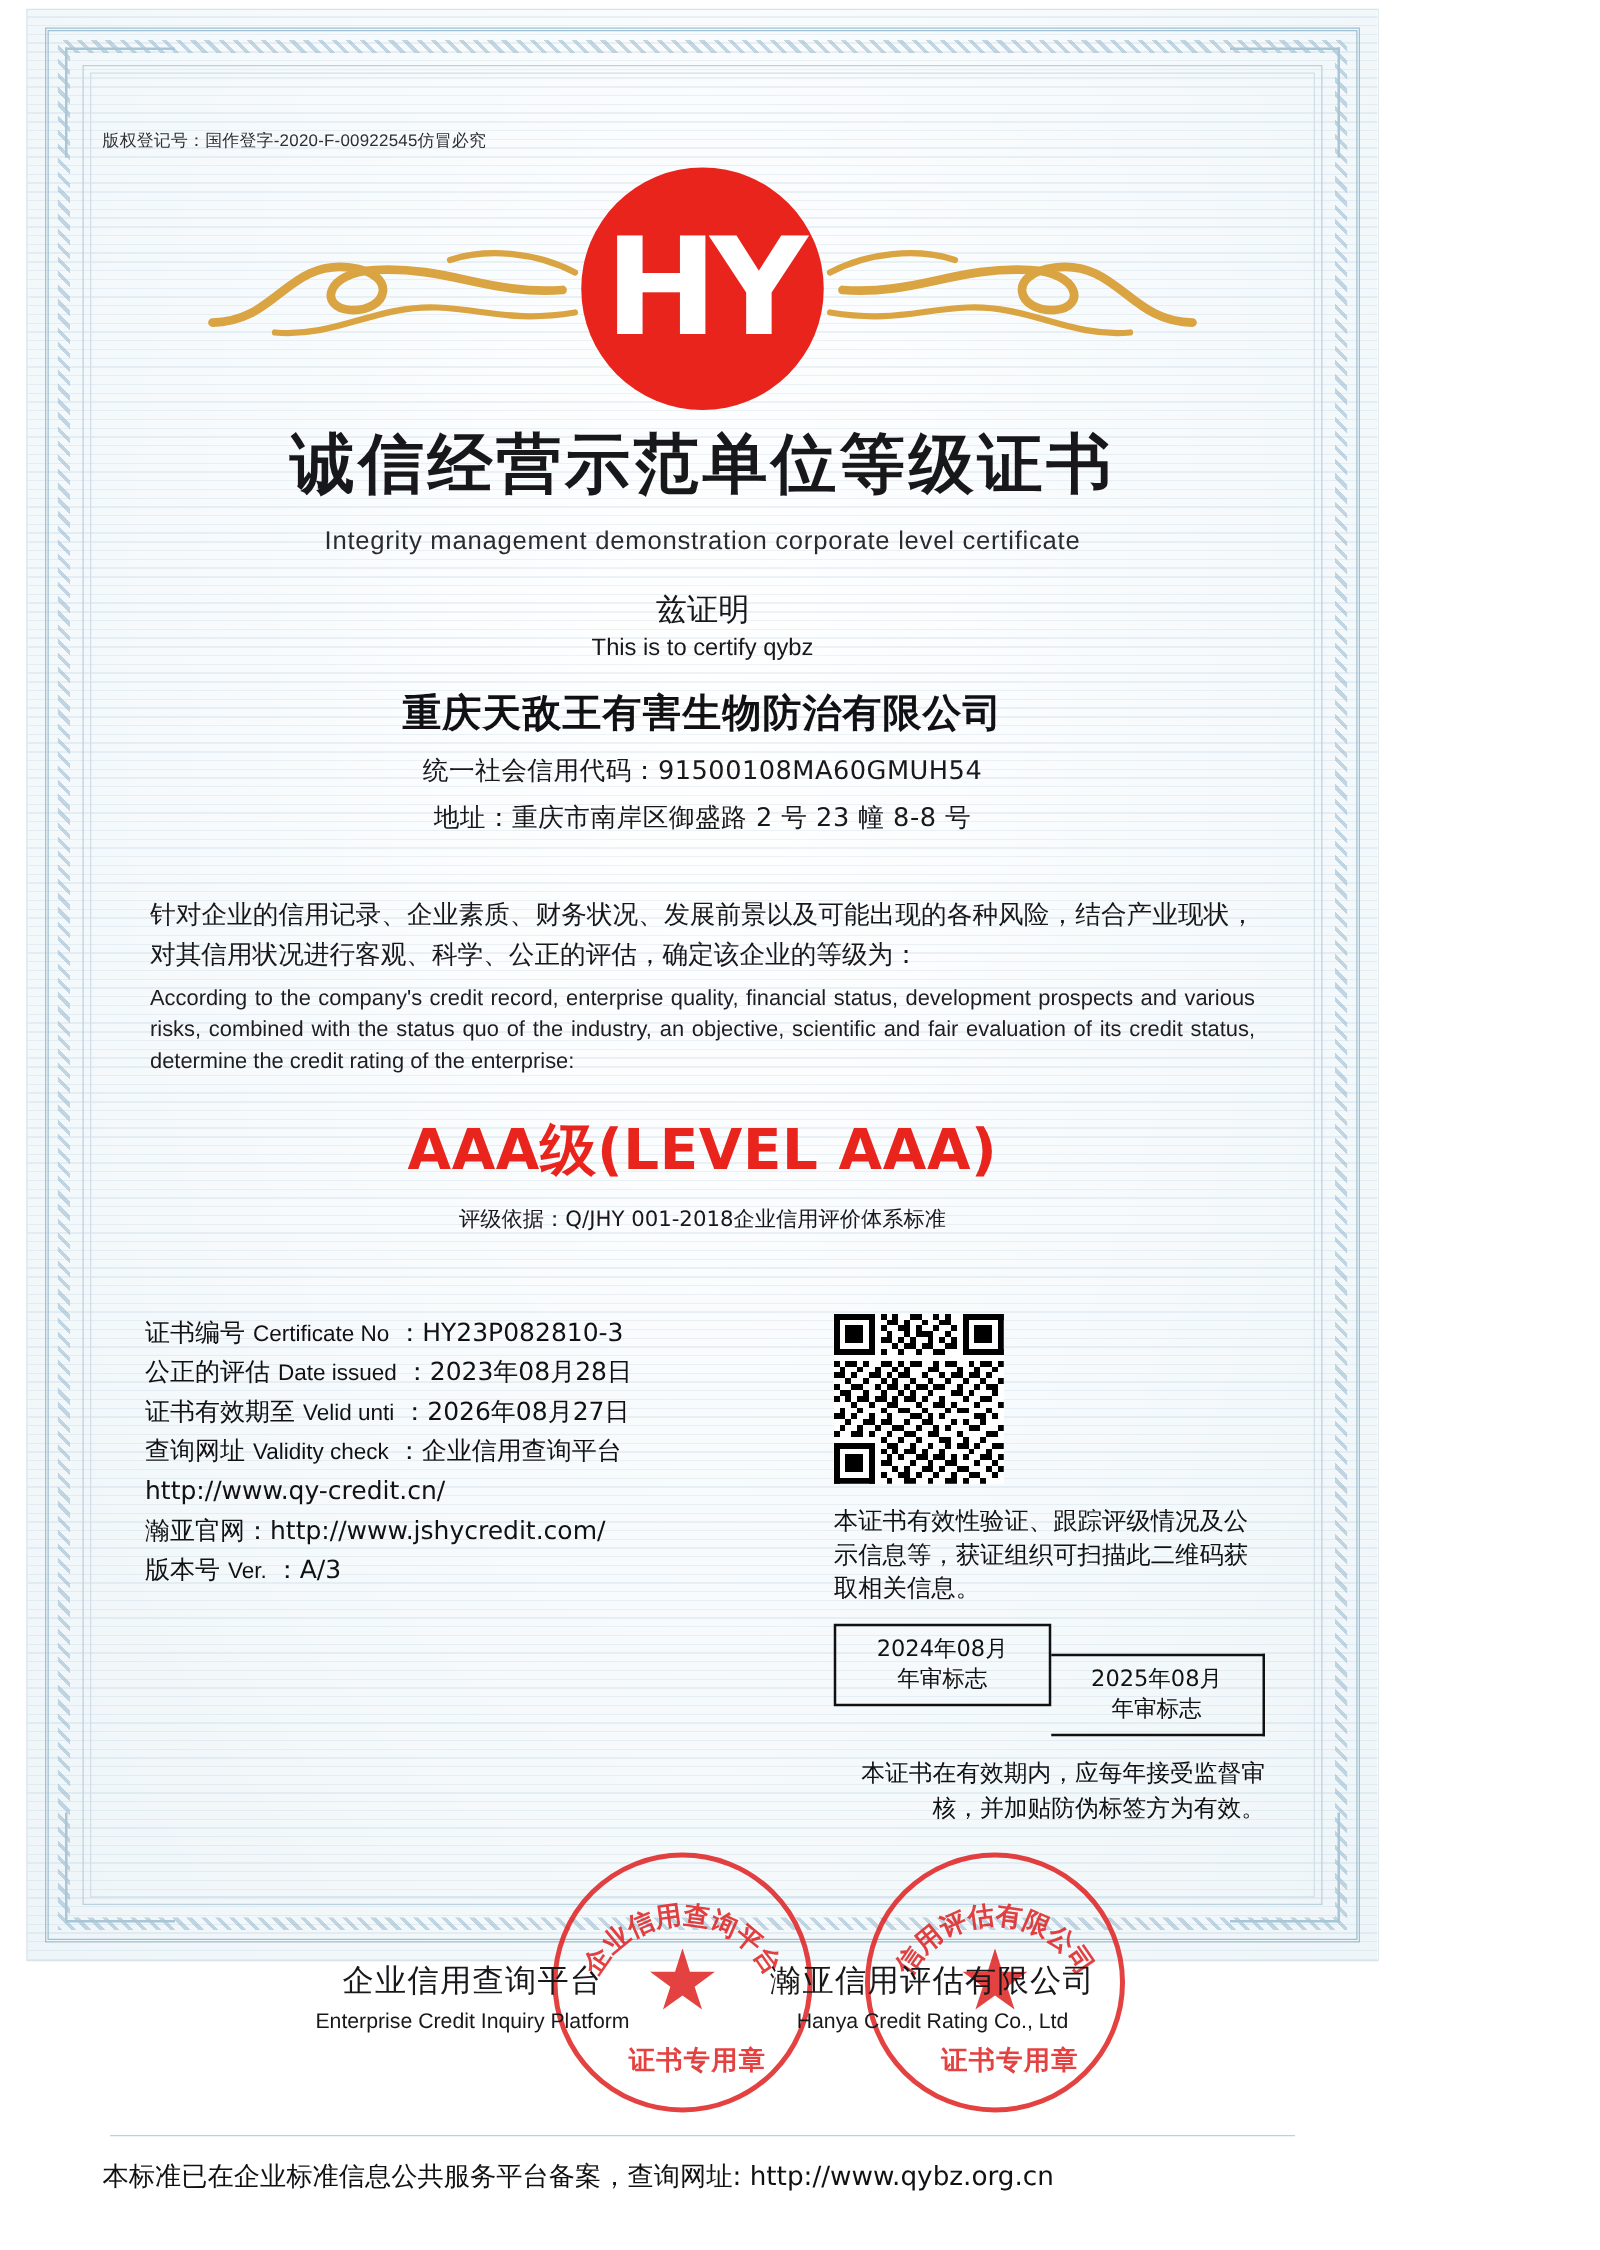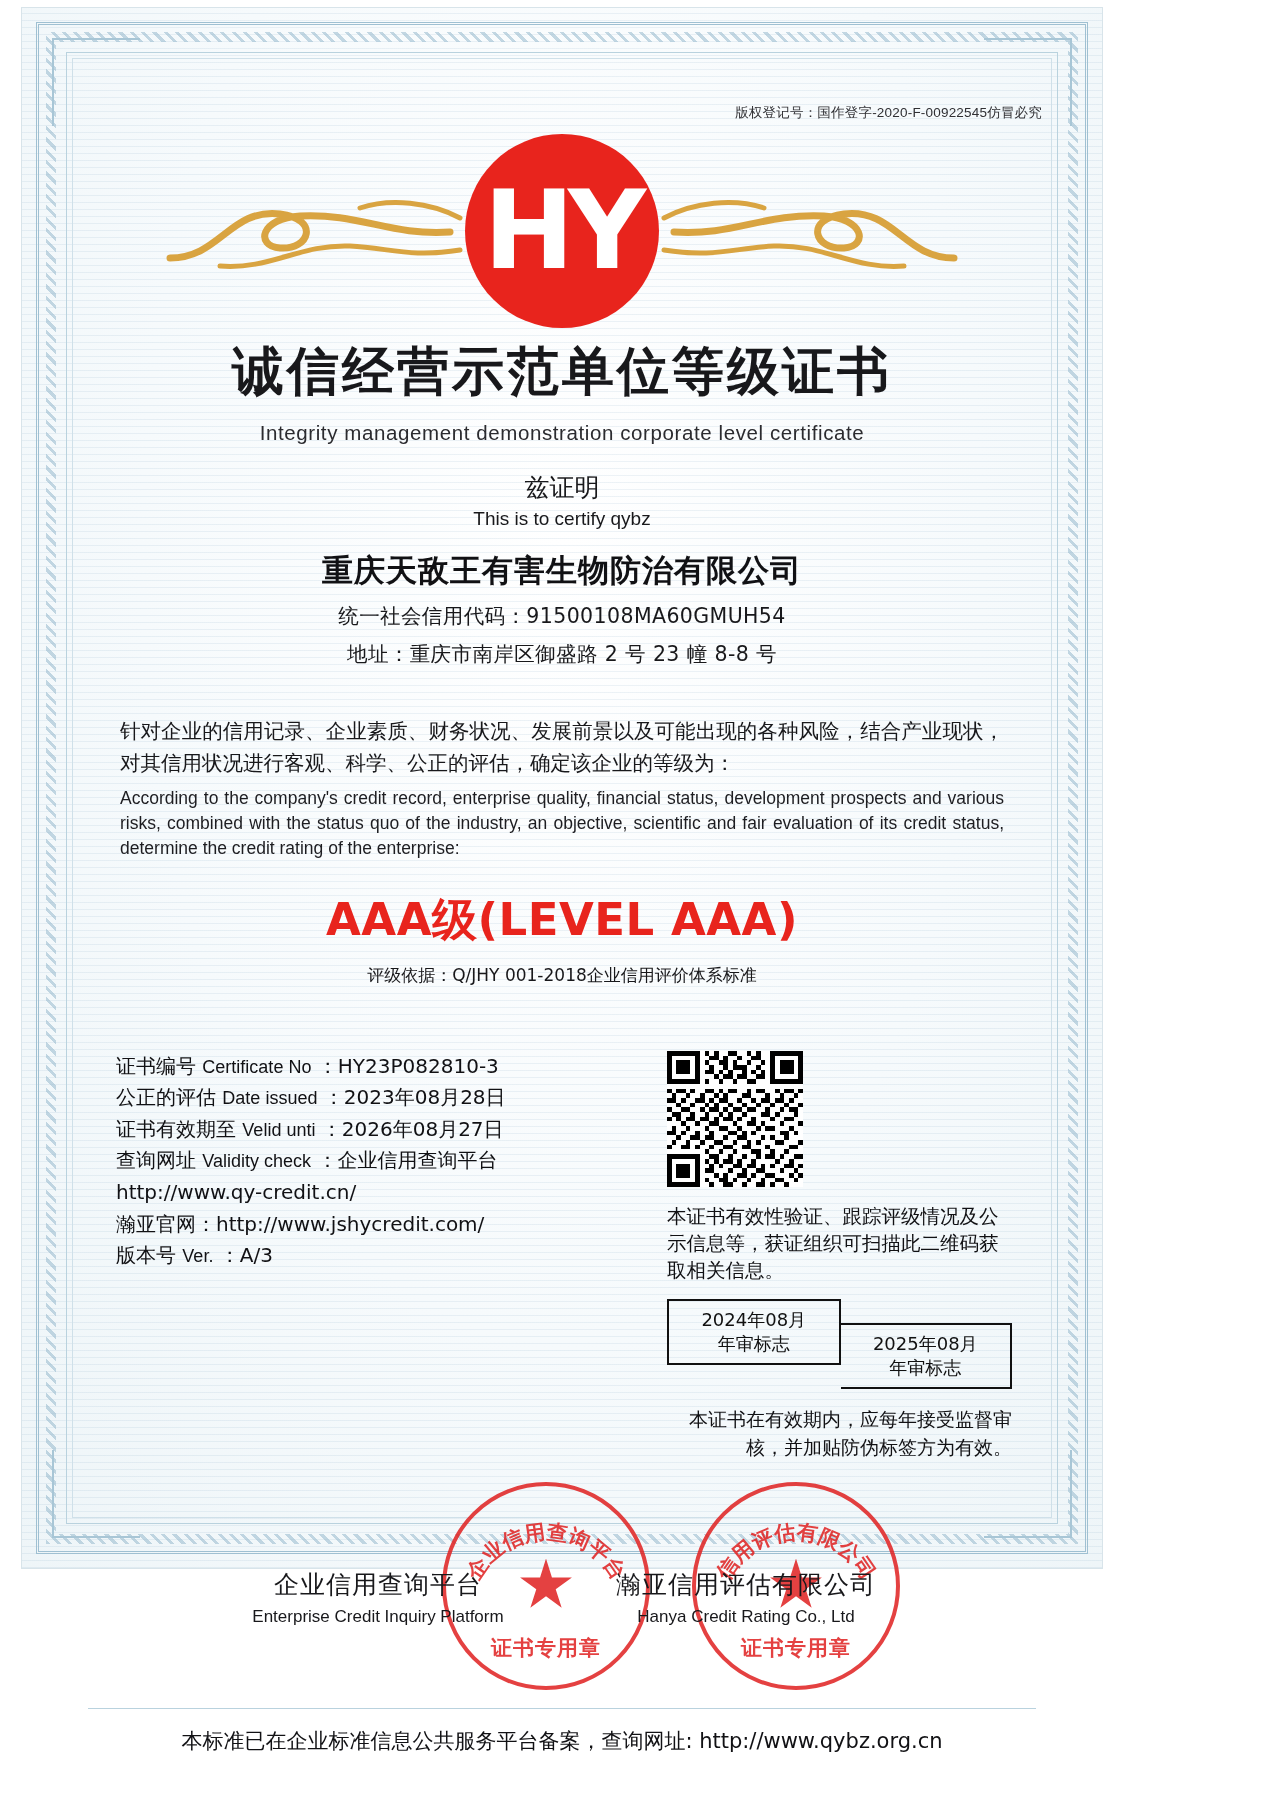--- a/index.html
+++ b/index.html
@@ -75,21 +75,21 @@
   .corner.tr { right: 30px; top: 30px; border-left: none; border-bottom: none; }
   .corner.bl { left: 30px; bottom: 30px; border-right: none; border-top: none; }
   .corner.br { right: 30px; bottom: 30px; border-left: none; border-top: none; }
 
   .content {
     position: absolute;
     left: 60px; top: 56px; right: 60px; bottom: 56px;
   }
 
   .copyright-line {
-    text-align: right;
+    text-align: left;
     font-size: 13.5px;
     color: #2f2f33;
     letter-spacing: 0.2px;
     margin-top: 40px;
   }
 
   
   .logo-wrap {
     position: relative;
     height: 205px;
@@ -310,21 +310,21 @@
     width: 200px; height: 200px;
   }
   .stamp-arc text {
     fill: #e02020;
     font-size: 21px;
     font-family: "DejaVu Sans", sans-serif;
     font-weight: bold;
   }
   .stamp-sub {
     position: absolute;
-    left: 0;
+    left: 12px;
     bottom: 24px;
     width: 200px;
     text-align: center;
     color: #e02020;
     font-size: 21px;
     font-weight: bold;
     font-family: "DejaVu Sans", sans-serif;
     letter-spacing: 1px;
   }
   .org-names {
@@ -345,21 +345,20 @@
     font-family: "DejaVu Sans", sans-serif;
     letter-spacing: 1px;
   }
   .org-en {
     font-size: 17px;
     color: #18181b;
     margin-top: 6px;
   }
 
   .bottom-note {
-    text-align: center;
     font-size: 21px;
     color: #111114;
     margin-top: 18px;
     font-family: "DejaVu Sans", sans-serif;
   }
 
   .divider-line {
     height: 1px;
     background: #b9d2de;
     margin: 8px 6px 0 6px;

